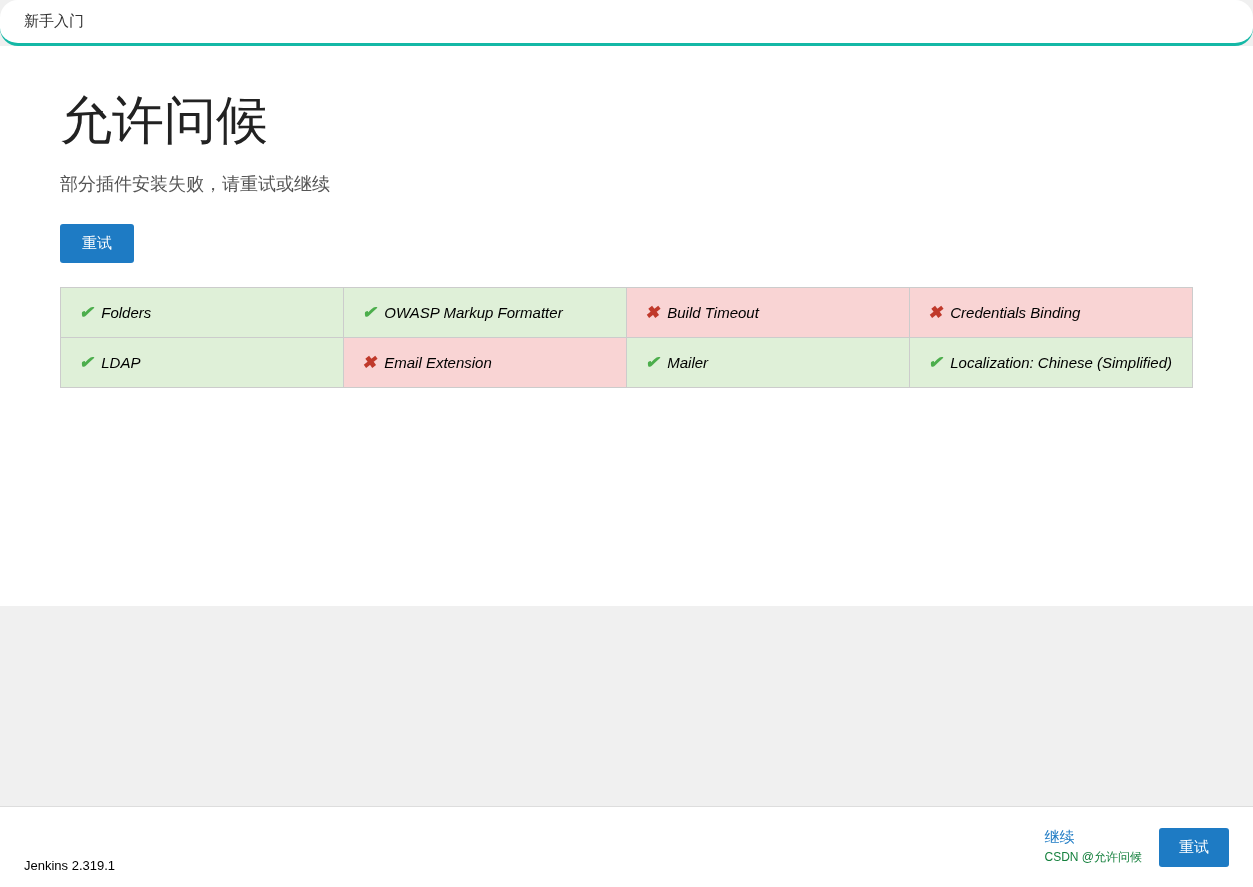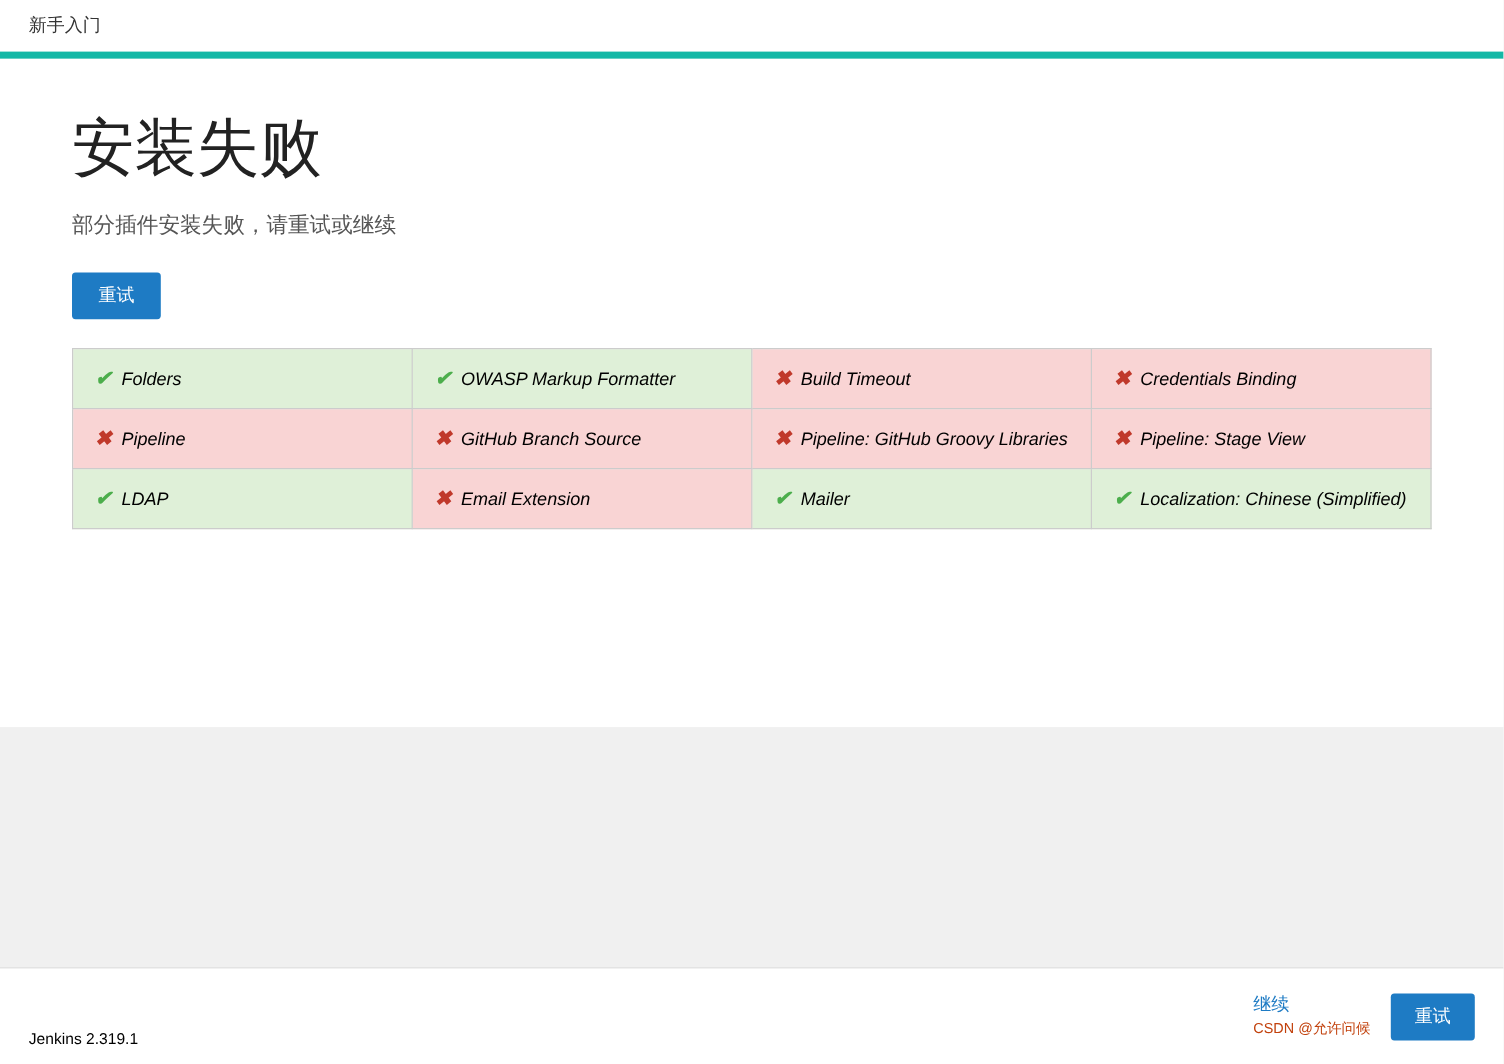--- a/index.html
+++ b/index.html
@@ -7,24 +7,25 @@
       font-family: "Microsoft YaHei", "SimHei", Arial, sans-serif;
       background: #f0f0f0;
       width: 1253px;
       min-height: 887px;
       display: flex;
       flex-direction: column;
     }
 
     .top-bar {
       background: #fff;
-      border-bottom: 6px solid #14b8a6;
+      border-bottom: 3px solid #14b8a6;
       padding: 12px 24px;
       font-size: 15px;
       color: #333;
+      border-radius: 18px;
     }
 
     .main-content {
       background: #fff;
       flex: 1;
       padding: 40px 60px 20px 60px;
     }
 
     .title {
       font-size: 52px;
@@ -130,51 +131,45 @@
       border: none;
       padding: 10px 20px;
       font-size: 15px;
       border-radius: 3px;
       cursor: pointer;
       font-family: inherit;
     }
 
     .footer-watermark {
       font-size: 12px;
-      color: #c2410c;
+      color: #15803d;
       display: block;
       text-align: left;
       margin-top: 2px;
     }
   </style>
 </head>
 <body>
 
 <div class="top-bar">
   <span>新手入门</span>
 </div>
 
 <div class="main-content">
-  <h1 class="title">安装失败</h1>
+  <h1 class="title">允许问候</h1>
   <p class="subtitle">部分插件安装失败，请重试或继续</p>
   <button class="retry-btn">重试</button>
 
   <table class="plugin-grid">
     <tbody id="plugin-tbody">
     <tr>
           <td class="cell-success"><span class="check-icon">✔</span><span class="cell-label">Folders</span></td>
           <td class="cell-success"><span class="check-icon">✔</span><span class="cell-label">OWASP Markup Formatter</span></td>
           <td class="cell-fail"><span class="x-icon">✖</span><span class="cell-label">Build Timeout</span></td>
           <td class="cell-fail"><span class="x-icon">✖</span><span class="cell-label">Credentials Binding</span></td>
-        </tr>
-        <tr>
-          <td class="cell-fail"><span class="x-icon">✖</span><span class="cell-label">Pipeline</span></td>
-          <td class="cell-fail"><span class="x-icon">✖</span><span class="cell-label">GitHub Branch Source</span></td>
-          <td class="cell-fail"><span class="x-icon">✖</span><span class="cell-label">Pipeline: GitHub Groovy Libraries</span></td>
-          <td class="cell-fail"><span class="x-icon">✖</span><span class="cell-label">Pipeline: Stage View</span></td>
         </tr>
         <tr>
           <td class="cell-success"><span class="check-icon">✔</span><span class="cell-label">LDAP</span></td>
           <td class="cell-fail"><span class="x-icon">✖</span><span class="cell-label">Email Extension</span></td>
           <td class="cell-success"><span class="check-icon">✔</span><span class="cell-label">Mailer</span></td>
           <td class="cell-success"><span class="check-icon">✔</span><span class="cell-label">Localization: Chinese (Simplified)</span></td>
         </tr>
       </tbody>
   </table>
 </div>

